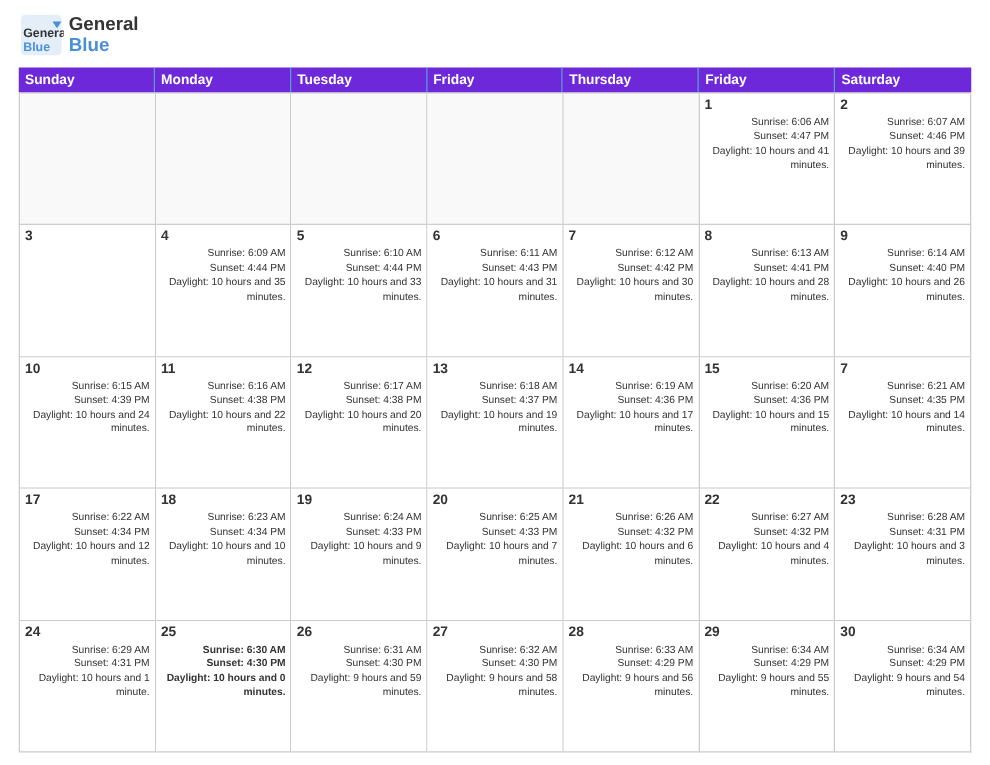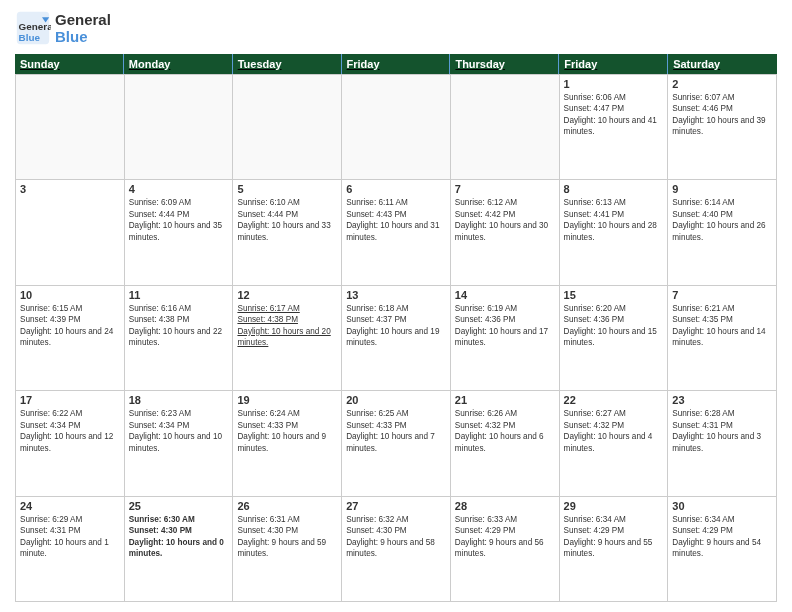--- a/index.html
+++ b/index.html
@@ -45,22 +45,21 @@
       color: #555;
     }
     .calendar {
       flex: 1;
       display: flex;
       flex-direction: column;
     }
     .cal-header {
       display: grid;
       grid-template-columns: repeat(7, 1fr);
-      background: #14532d;
-      text-decoration: underline;
+      background: #6d28d9;
     }
     .cal-header-cell {
       color: #fff;
       font-size: 11px;
       font-weight: bold;
       text-align: left;
       padding: 4px 5px;
       border-right: 1px solid #5a9bd4;
     }
     .cal-header-cell:last-child { border-right: none; }
@@ -84,20 +83,21 @@
     }
     .cal-cell.empty { background: #f9f9f9; }
     .day-number {
       font-size: 11px;
       font-weight: bold;
       margin-bottom: 2px;
     }
     .day-info {
       line-height: 1.4;
       font-size: 8.2px;
+      text-align: right;
     }
   </style>
 </head>
 <body>
 
 <div class="page">
   <div class="header">
     <div class="logo">
       <svg class="logo-icon" viewBox="0 0 40 40">
         <rect x="2" y="2" width="36" height="36" rx="4" fill="#4a90d9" opacity="0.15"></rect>
@@ -190,21 +190,21 @@
 Daylight: 10 hours and 24 minutes.</div>
         </div>
         <div class="cal-cell">
           <div class="day-number">11</div>
           <div class="day-info" style="white-space: pre-line;">Sunrise: 6:16 AM
 Sunset: 4:38 PM
 Daylight: 10 hours and 22 minutes.</div>
         </div>
         <div class="cal-cell">
           <div class="day-number">12</div>
-          <div class="day-info" style="white-space: pre-line; text-decoration: underline;">Sunrise: 6:17 AM
+          <div class="day-info" style="white-space: pre-line;">Sunrise: 6:17 AM
 Sunset: 4:38 PM
 Daylight: 10 hours and 20 minutes.</div>
         </div>
         <div class="cal-cell">
           <div class="day-number">13</div>
           <div class="day-info" style="white-space: pre-line;">Sunrise: 6:18 AM
 Sunset: 4:37 PM
 Daylight: 10 hours and 19 minutes.</div>
         </div>
         <div class="cal-cell">

